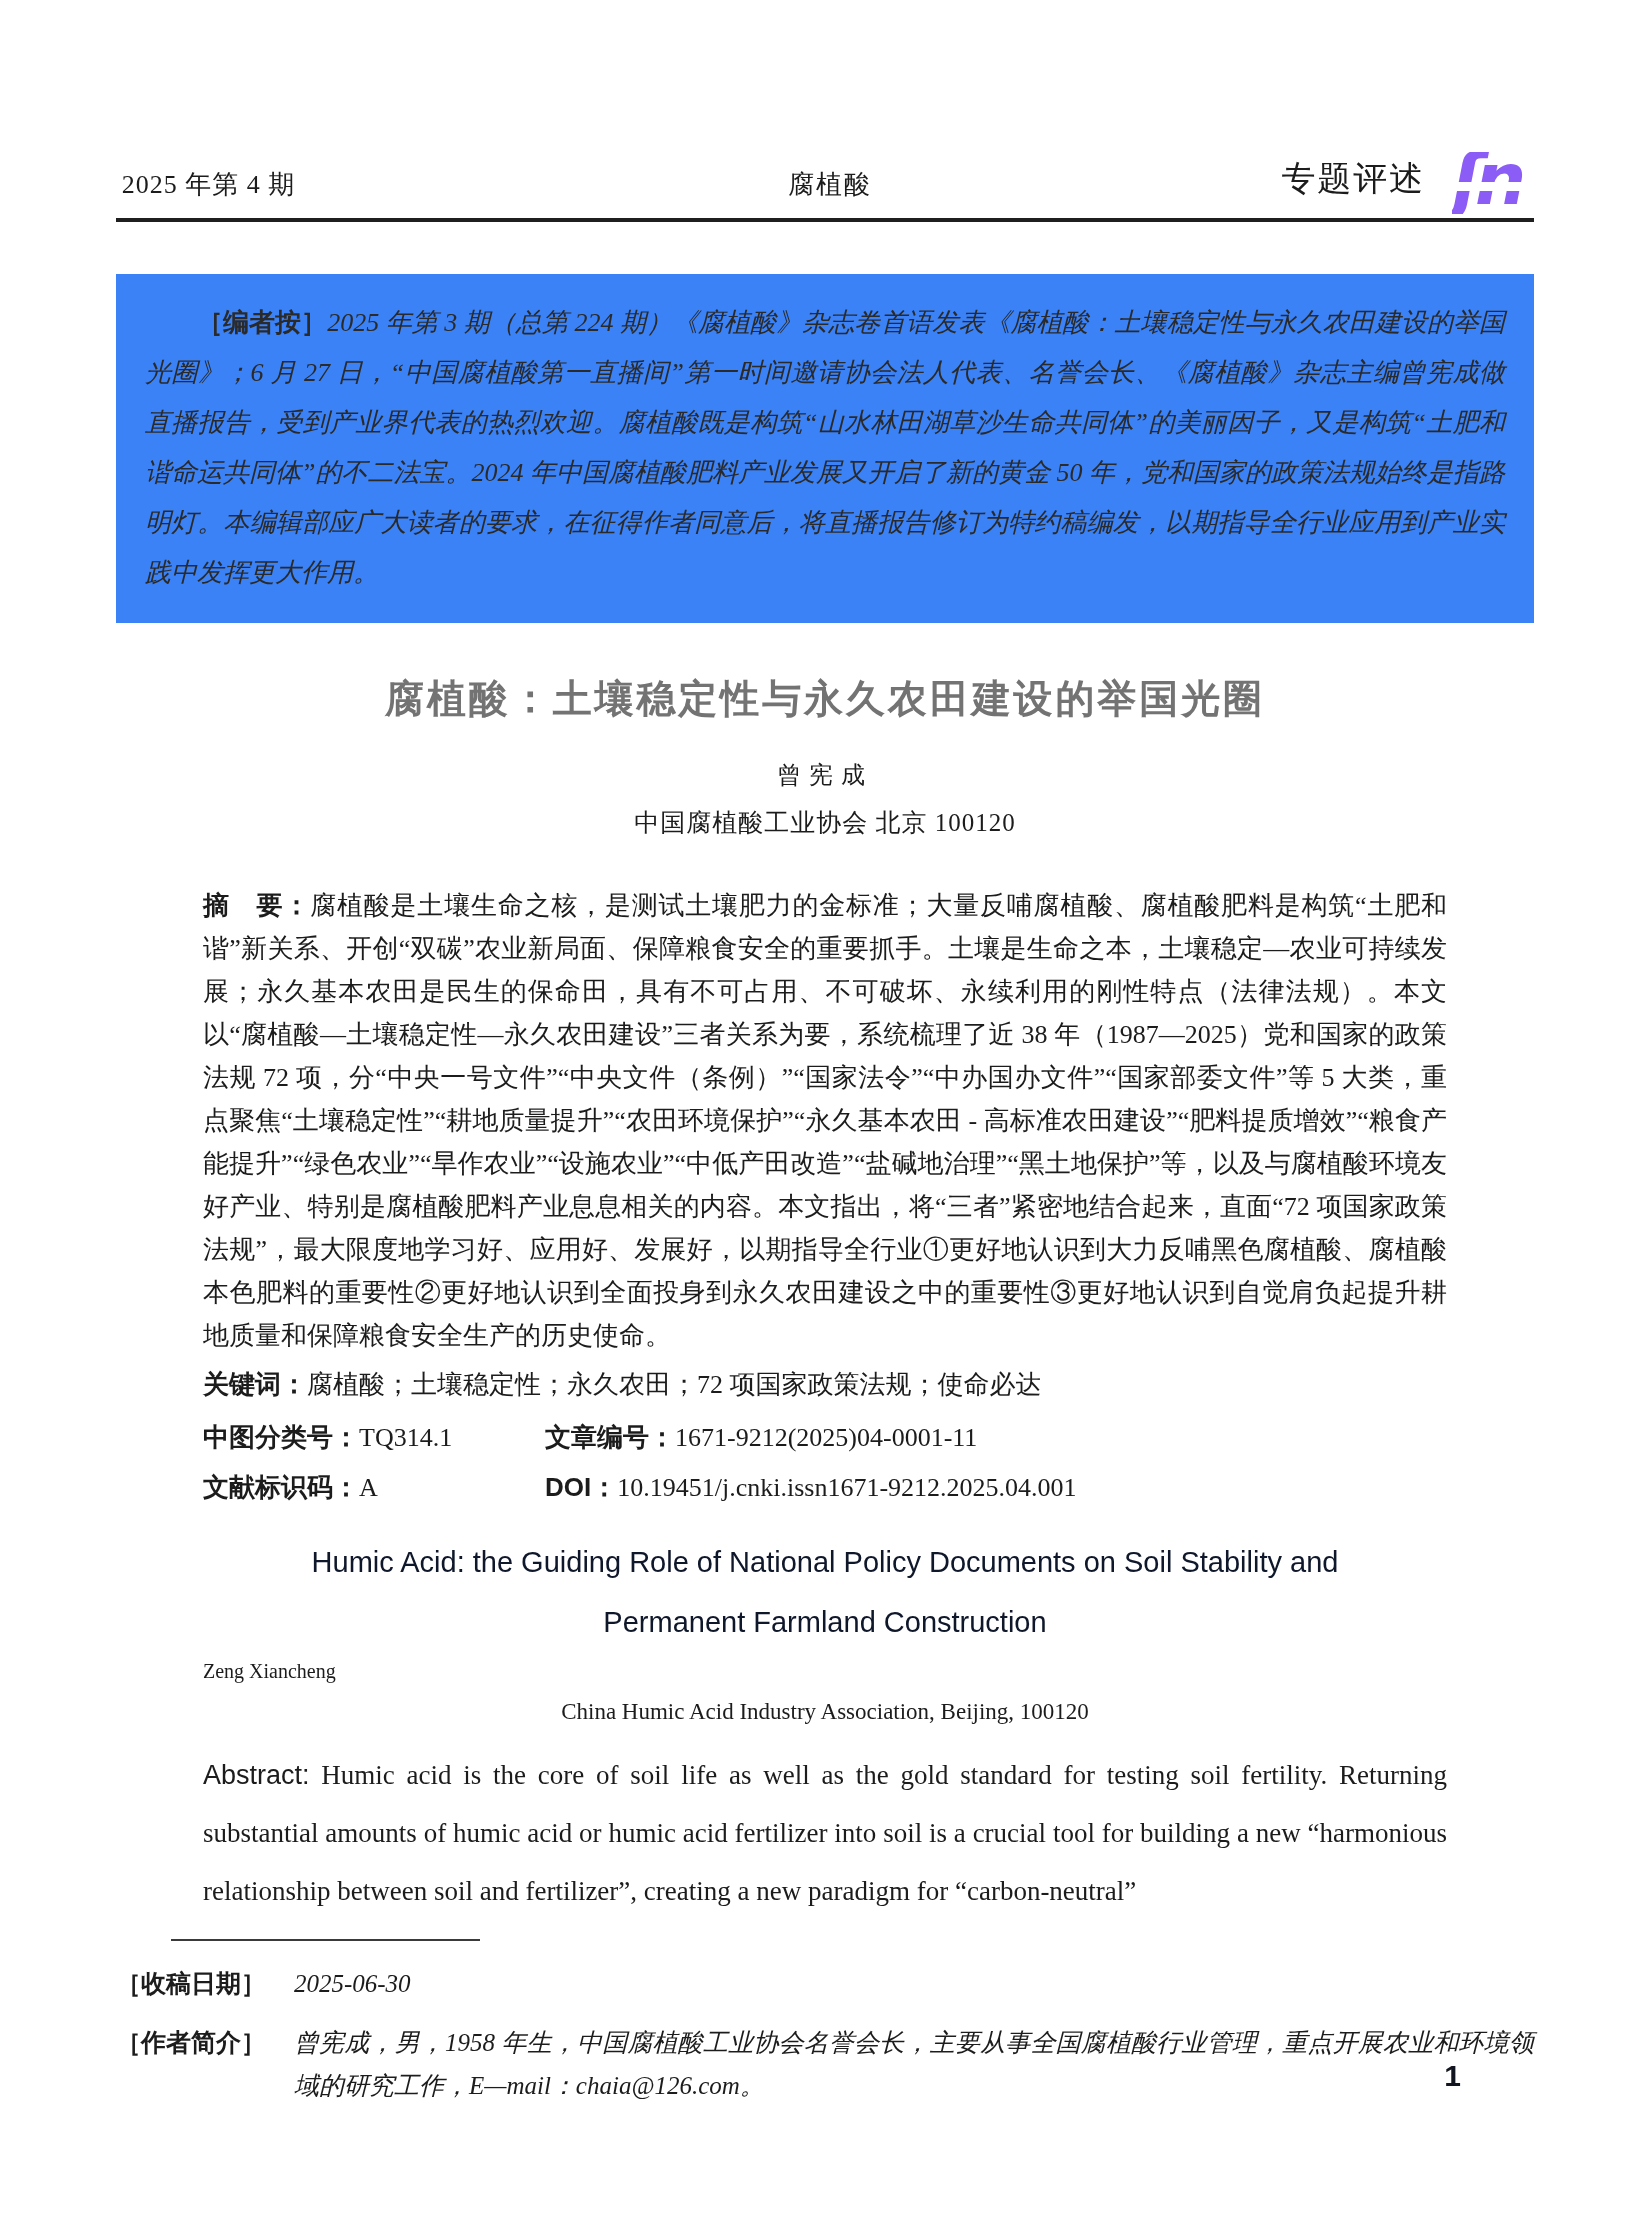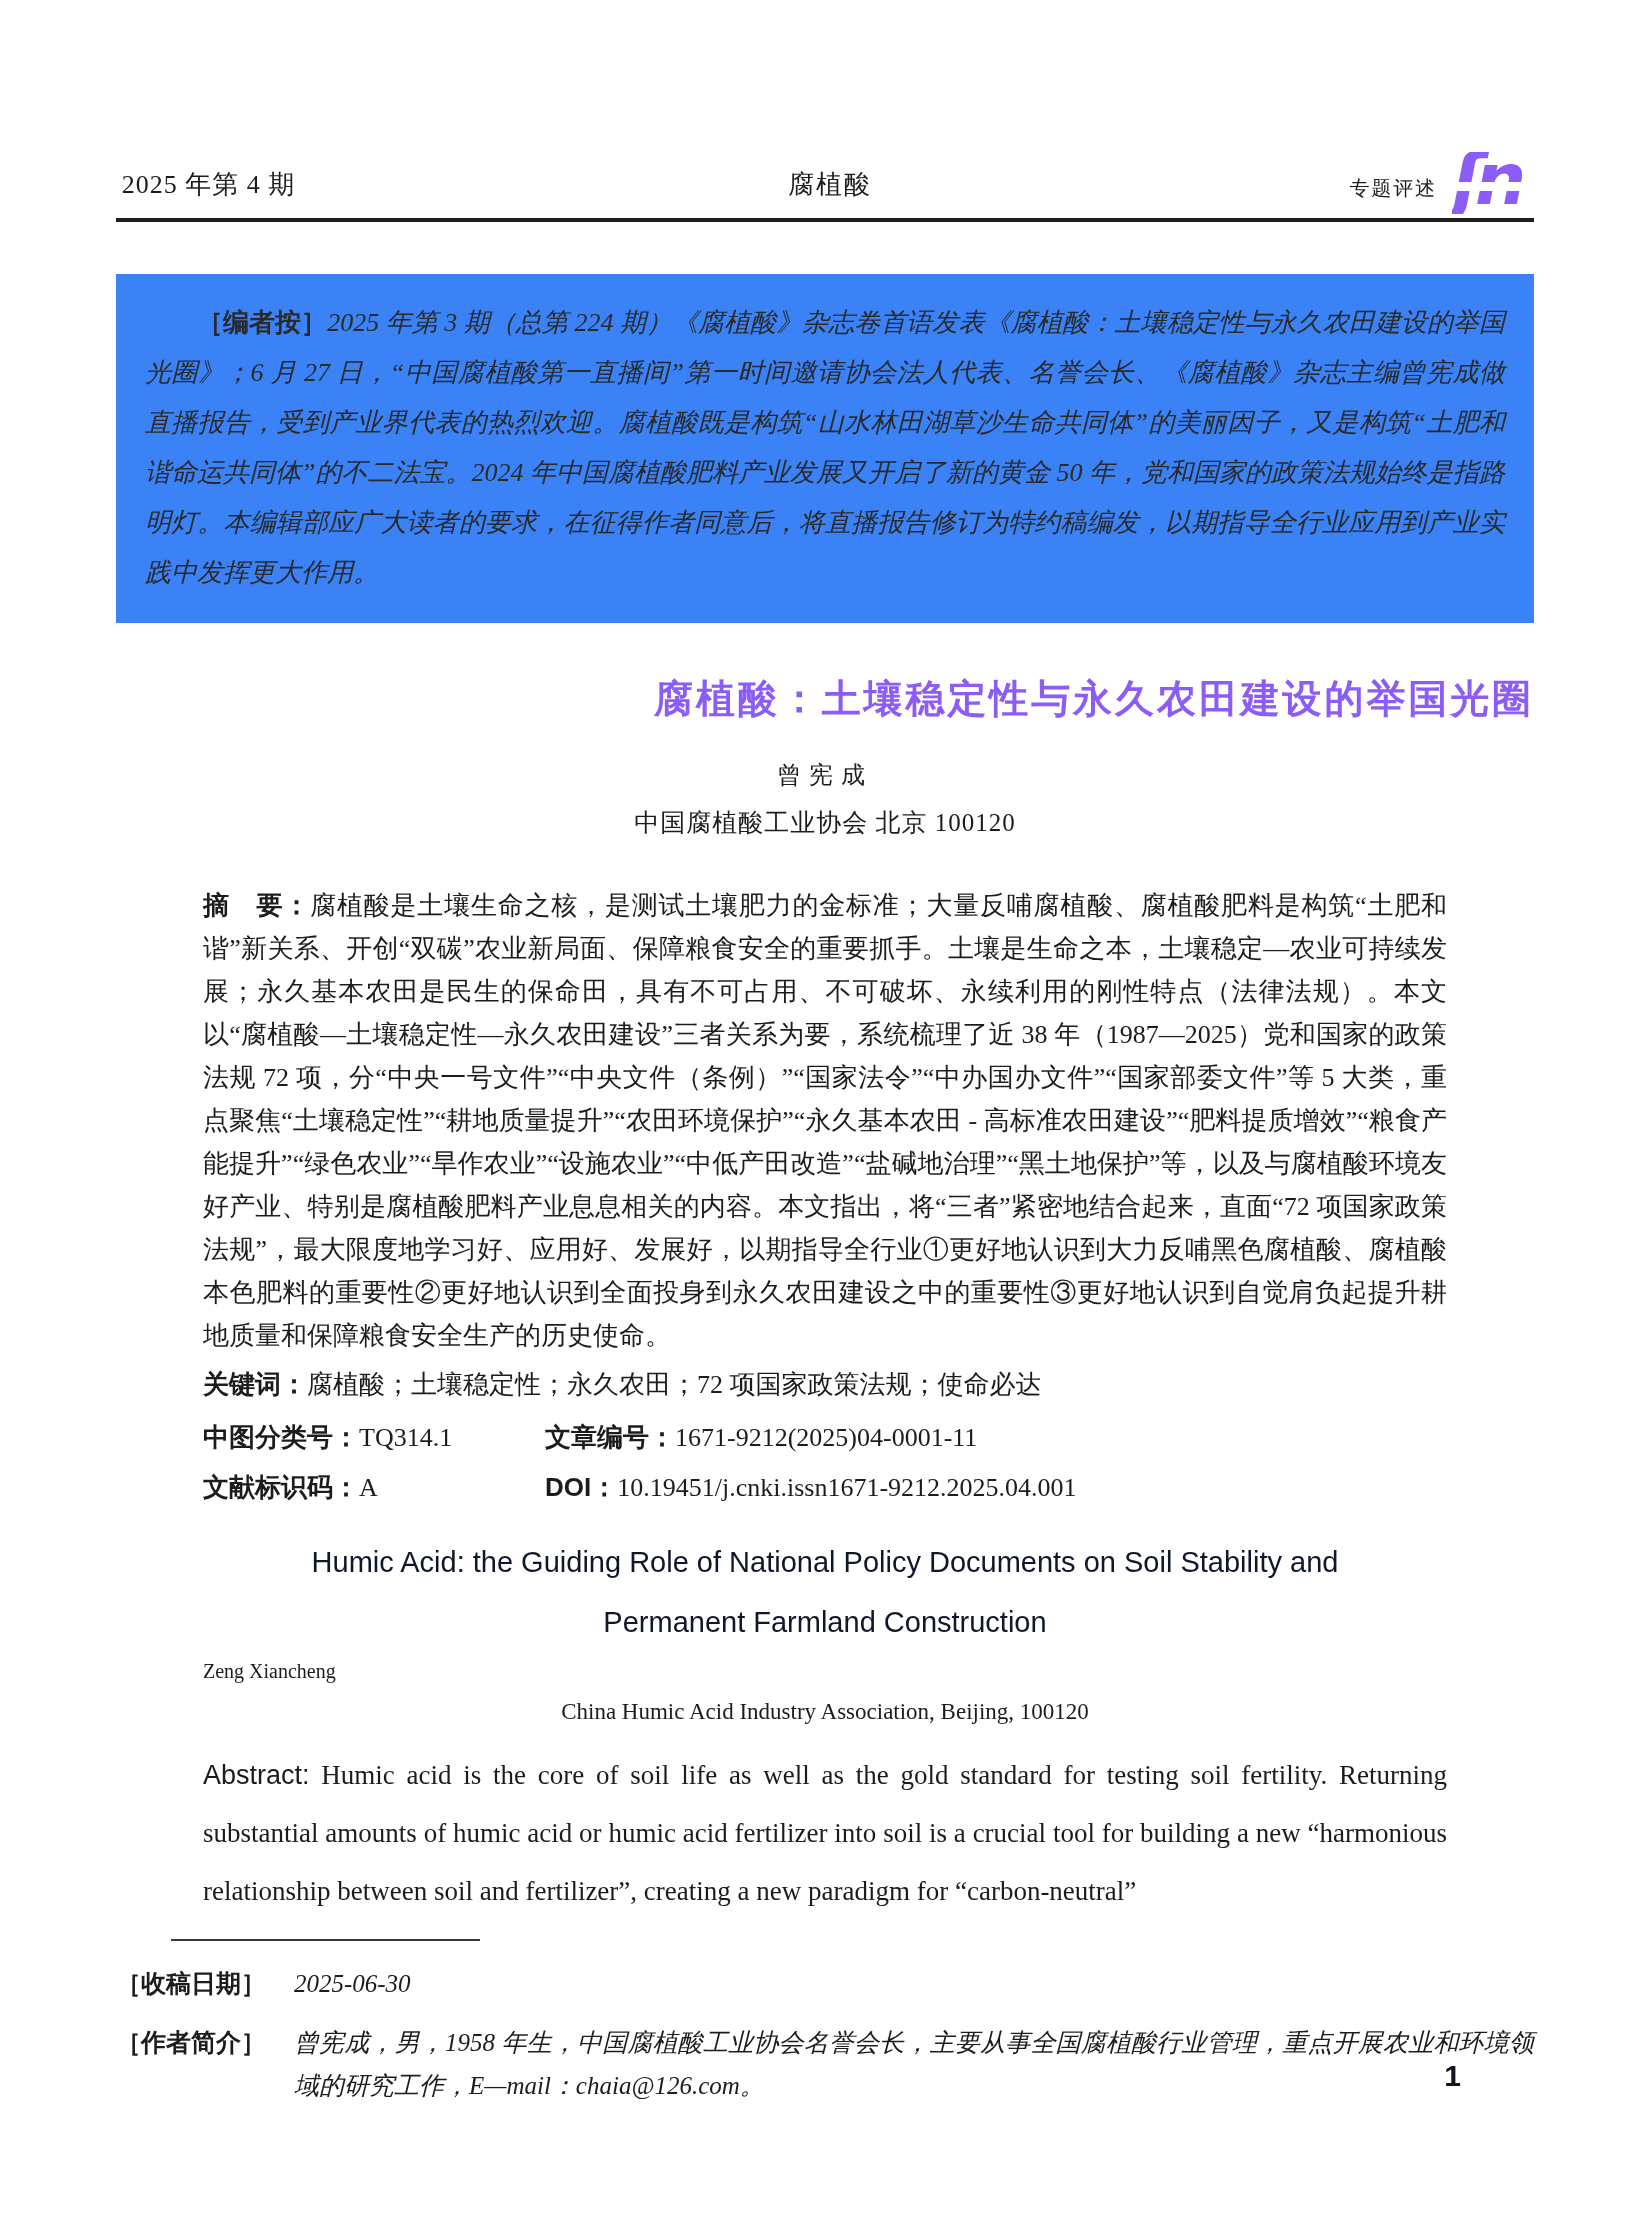--- a/index.html
+++ b/index.html
@@ -7,43 +7,43 @@
     width:1651px;height:2223px;position:relative;background:#ffffff;color:#1c1c1c;
     font-family:"Liberation Serif","DejaVu Serif",serif;overflow:hidden;
   }
   .content{padding:146px 117px 0 116px;}
 
   
   .header{position:relative;height:68px;}
   .h-left{position:absolute;left:5.8px;bottom:11.6px;font-size:26px;letter-spacing:1px;}
   .h-center{position:absolute;left:10px;right:0;bottom:11.6px;text-align:center;font-size:26px;letter-spacing:1.9px;}
   .h-right{position:absolute;right:0;bottom:0;display:flex;align-items:flex-end;}
-  .h-column{font-size:20px;letter-spacing:1.9px;padding-bottom:11.6px;margin-right:15px;}
+  .h-column{font-size:34px;letter-spacing:1.9px;padding-bottom:11.6px;margin-right:27px;}
   .logo{position:relative;display:inline-block;width:82px;height:62px;overflow:hidden;}
   .logo-glyph{
     display:block;font-family:"DejaVu Sans",sans-serif;font-weight:bold;font-style:italic;
     font-size:72px;line-height:62px;letter-spacing:-6.8px;color:#8b5cf6;transform:translateY(-3.9px);
   }
   .logo-stripe{position:absolute;left:-5.8px;right:-5.8px;top:30px;height:8.7px;background:#ffffff;}
   .rule{height:3.9px;background:#1f1f1f;margin-top:3.9px;}
 
   
   .editor-box{
     margin-top:52px;background:#3b82f6;padding:23px 29px 25px 29px;
   }
   .editor-box p{
     margin:0;font-size:26px;line-height:50px;text-align:justify;text-indent:2em;
     font-style:italic;color:#2a2a2a;
   }
   .editor-label{font-weight:bold;font-style:normal;font-family:"Liberation Sans",sans-serif;}
 
   
   .cn-title{
-    margin-top:49px;text-align:right;font-size:39px;font-weight:bold;letter-spacing:2.9px;
-    font-family:"Liberation Sans",sans-serif;color:#8b5cf6;
+    margin-top:49px;text-align:center;font-size:39px;font-weight:bold;letter-spacing:2.9px;
+    font-family:"Liberation Sans",sans-serif;color:#737373;
   }
   .cn-author{margin-top:33px;text-align:center;font-size:24px;letter-spacing:7.8px;}
   .cn-affil{margin-top:15.5px;text-align:center;font-size:25px;letter-spacing:1px;}
 
   
   .body-block{margin:45px 87px 0 87px;}
   .para{font-size:26px;line-height:43px;text-align:justify;margin:0;}
   .lbl{font-weight:bold;font-family:"Liberation Sans",sans-serif;}
   .keywords{margin-top:5.8px;}
   .meta-row{display:flex;margin-top:11.6px;font-size:26px;line-height:39px;}

